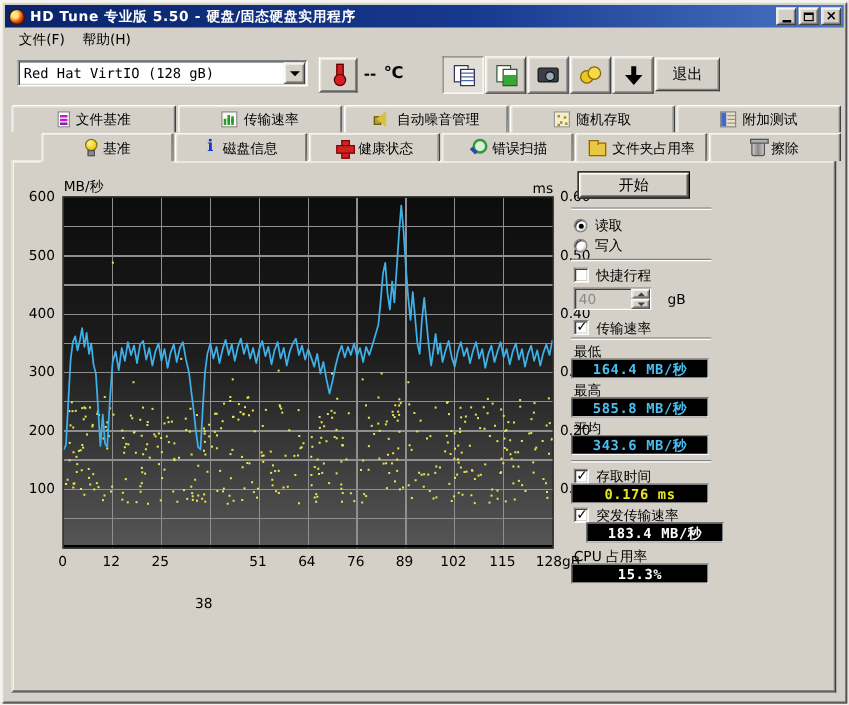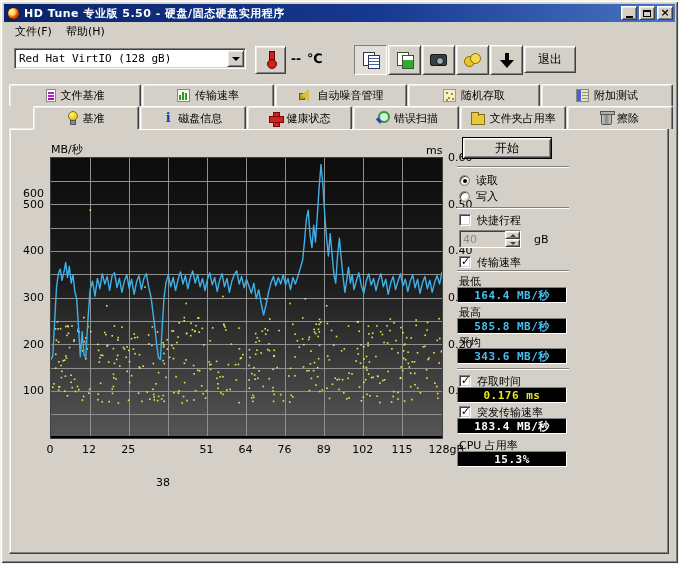--- a/index.html
+++ b/index.html
@@ -741,21 +741,21 @@
           <rect x="238.3" y="144.7" width="1.6" height="1.6" fill="#e6e650"></rect>
           <rect x="253.5" y="140.0" width="1.6" height="1.6" fill="#e6e650"></rect>
           <rect x="274.9" y="147.0" width="1.6" height="1.6" fill="#e6e650"></rect>
           <rect x="360.5" y="203.0" width="1.6" height="1.6" fill="#e6e650"></rect>
           <polyline points="0.0,201.6 1.8,197.9 3.7,162.4 5.5,129.7 7.3,115.7 9.2,111.1 11.0,122.3 12.8,114.8 14.7,104.5 16.5,119.5 18.3,108.3 20.2,125.1 22.0,116.7 23.8,133.5 25.7,140.9 27.5,168.9 29.3,198.8 31.2,173.6 33.0,196.9 34.8,199.7 36.7,165.2 39.1,131.6 41.5,123.2 44.0,138.1 46.4,120.4 48.9,130.7 51.3,115.7 53.8,126.0 56.2,118.5 58.6,132.5 61.1,117.6 63.5,114.8 66.0,129.7 68.4,120.4 70.9,134.4 73.3,123.2 75.8,116.7 78.2,130.7 80.6,121.3 83.1,136.3 85.5,124.1 88.0,117.6 90.4,131.6 92.9,120.4 95.3,115.7 97.8,129.7 100.2,140.0 102.0,154.9 103.9,169.9 105.7,186.7 107.5,199.7 109.4,201.6 111.2,168.9 113.0,140.0 114.9,125.1 117.3,116.7 119.7,128.8 122.2,119.5 124.6,132.5 127.1,121.3 129.5,113.9 132.0,126.0 134.4,117.6 136.8,130.7 139.3,119.5 141.7,112.9 144.2,125.1 146.6,116.7 149.1,128.8 151.5,120.4 154.0,132.5 156.4,121.3 158.8,114.8 161.3,126.9 163.7,119.5 166.2,133.5 168.6,122.3 171.1,115.7 173.5,128.8 176.0,120.4 178.4,134.4 180.8,123.2 183.3,116.7 185.7,112.9 188.2,126.0 190.6,118.5 193.1,129.7 195.5,121.3 197.9,127.9 200.4,135.3 202.8,125.1 205.3,140.9 207.7,131.6 210.2,145.6 212.6,156.8 215.1,146.5 217.5,134.4 219.9,125.1 222.4,118.5 224.8,127.9 227.3,119.5 229.7,126.0 232.2,116.7 234.6,126.9 237.0,120.4 239.5,131.6 241.9,119.5 244.4,126.0 246.8,118.5 249.3,110.1 251.7,101.7 253.5,83.1 255.4,60.7 257.2,52.3 259.0,76.5 260.9,89.6 262.7,67.2 264.5,84.0 266.4,56.0 268.2,28.9 270.0,6.5 271.9,27.1 273.7,56.0 275.5,79.3 277.4,98.0 279.2,75.6 281.0,95.2 282.9,116.7 284.7,125.1 286.5,98.0 288.4,80.3 290.2,99.9 292.0,118.5 293.9,134.4 295.7,122.3 297.5,109.2 299.4,125.1 301.2,116.7 303.0,131.6 305.5,122.3 307.9,114.8 310.4,127.9 312.8,135.3 315.2,123.2 317.7,115.7 320.1,126.9 322.6,120.4 325.0,132.5 327.5,122.3 329.9,115.7 332.3,128.8 334.8,121.3 337.2,136.3 339.7,125.1 342.1,118.5 344.6,131.6 347.0,123.2 349.5,115.7 351.9,127.9 354.3,121.3 356.8,133.5 359.2,123.2 361.7,116.7 364.1,129.7 366.6,121.3 369.0,135.3 371.4,125.1 373.9,118.5 376.3,130.7 378.8,122.3 381.2,134.4 383.7,124.1 386.1,117.6 388.6,126.0 391.0,113.9" fill="none" stroke="#3fb0e8" stroke-width="1.4" stroke-linejoin="round"></polyline>
           <rect x="0" y="278" width="391" height="2" fill="#000"></rect>
         </svg>
     </div>
 
     <div id="y-left-ticks">
-        <div class="ytick" style="top: -6px; margin-top: 36px;">600</div>
+        <div class="ytick" style="top: -6px;">600</div>
         <div class="ytick" style="top: 40.6667px;">500</div>
         <div class="ytick" style="top: 87.3333px;">400</div>
         <div class="ytick" style="top: 134px;">300</div>
         <div class="ytick" style="top: 180.667px; margin-left: 35px;">200</div>
         <div class="ytick" style="top: 227.333px;">100</div>
       </div>
     <div id="y-right-ticks">
         <div class="ytick" style="top: -6px;">0.60</div>
         <div class="ytick" style="top: 40.6667px;">0.50</div>
         <div class="ytick" style="top: 87.3333px;">0.40</div>
@@ -824,19 +824,19 @@
     <span class="ctl" style="top:245px;">
       <span class="cbbox checked"></span>
       <span>存取时间</span>
     </span>
     <span class="lcd yellow" style="top:258px;">0.176 ms</span>
 
     <span class="ctl" style="top:276px;">
       <span class="cbbox checked"></span>
       <span>突发传输速率</span>
     </span>
-    <span class="lcd white" style="top:289px;">183.4 MB/秒</span>
+    <span class="lcd white" style="top:289px;margin-left:12px;">183.4 MB/秒</span>
 
     <span class="sp-label" style="top:309px;">CPU 占用率</span>
     <span class="lcd white" style="top:322px;">15.3%</span>
 
   </div>
 </div>
 
 </body></html>

